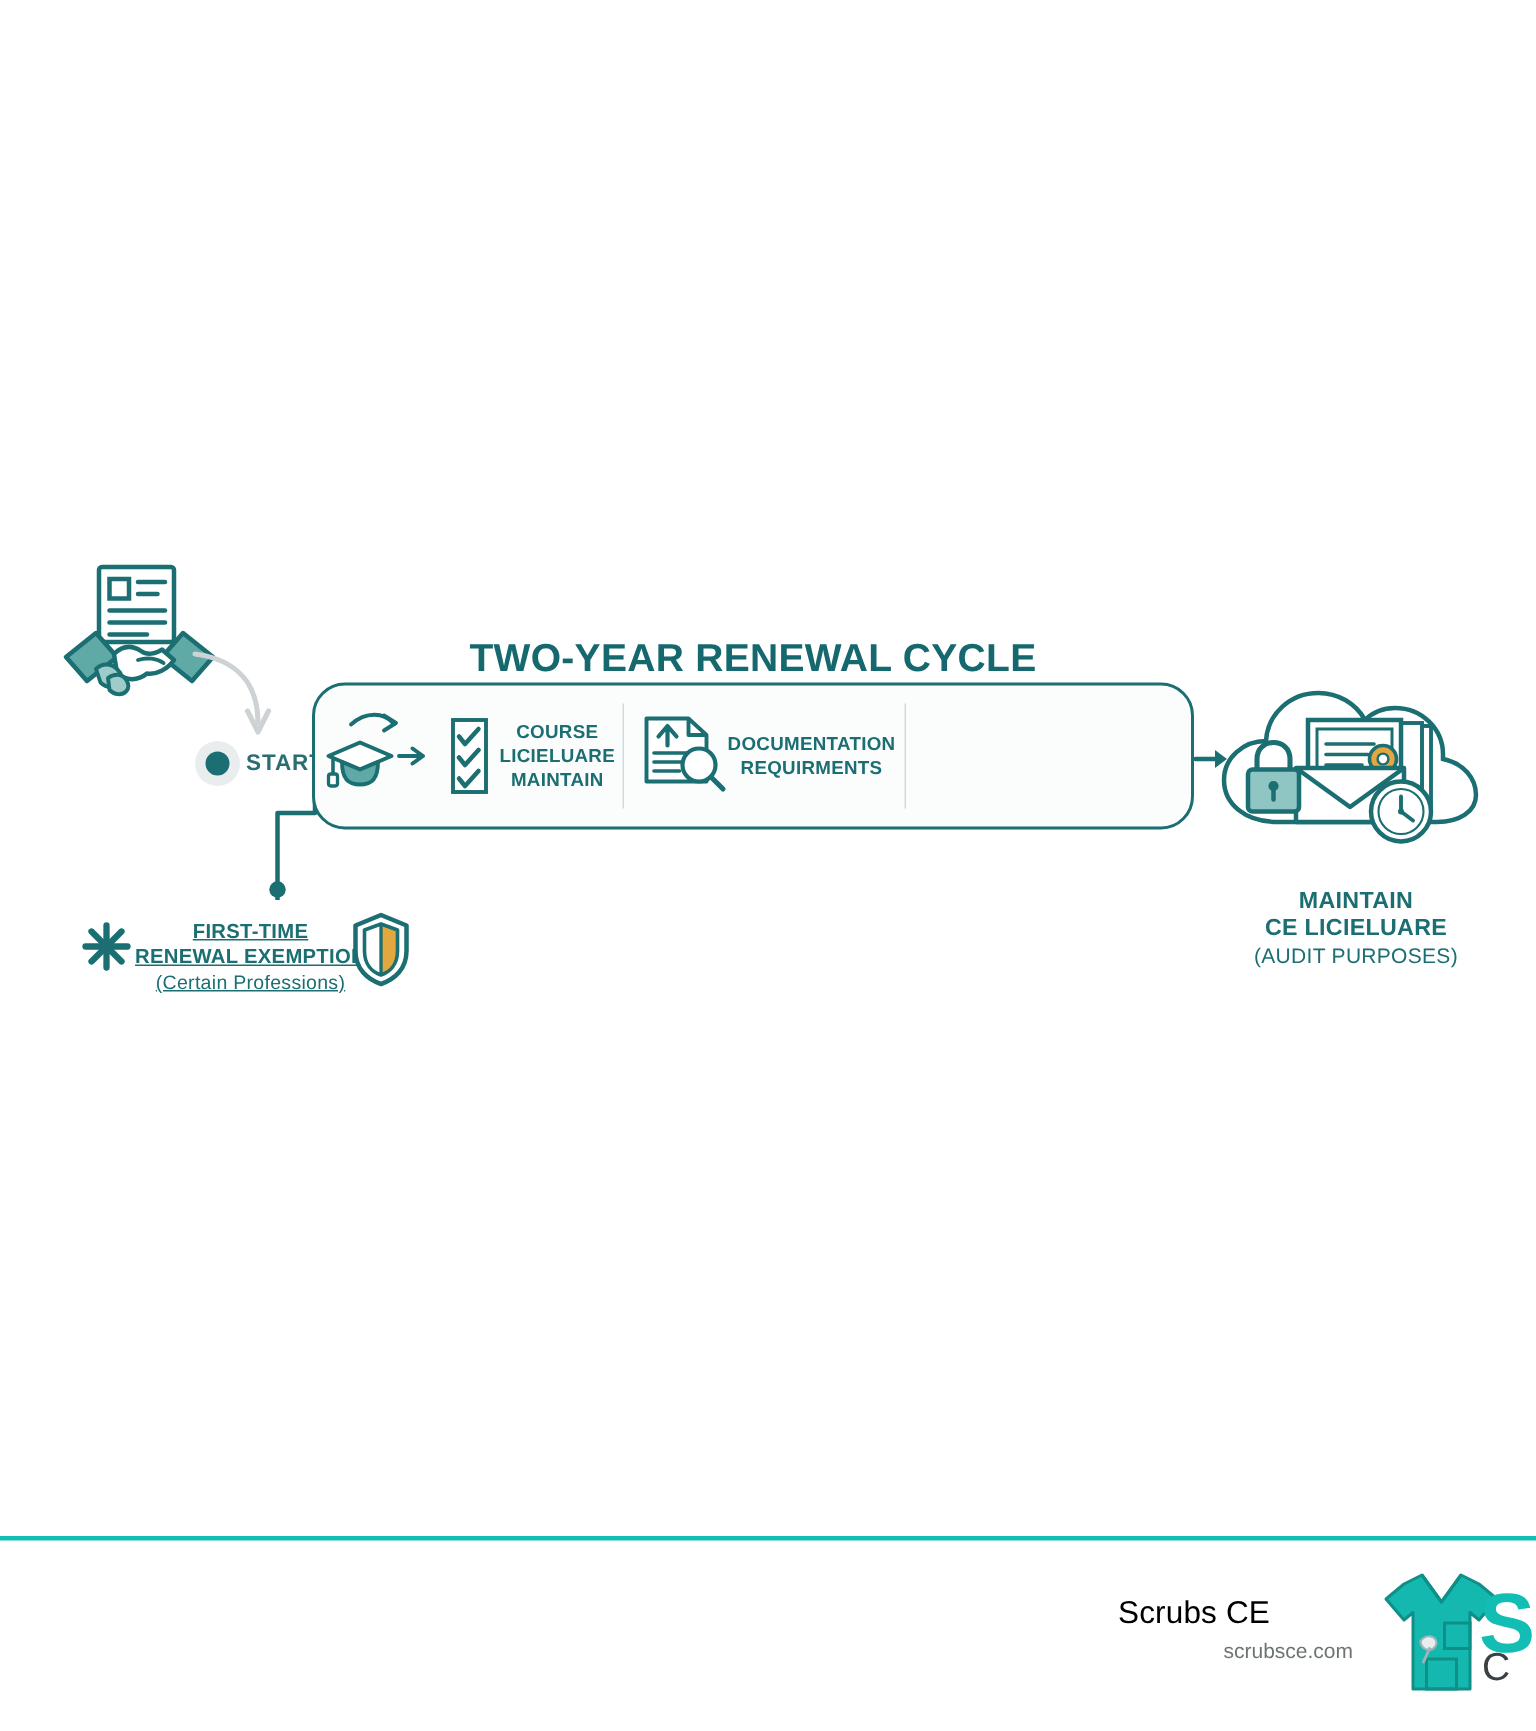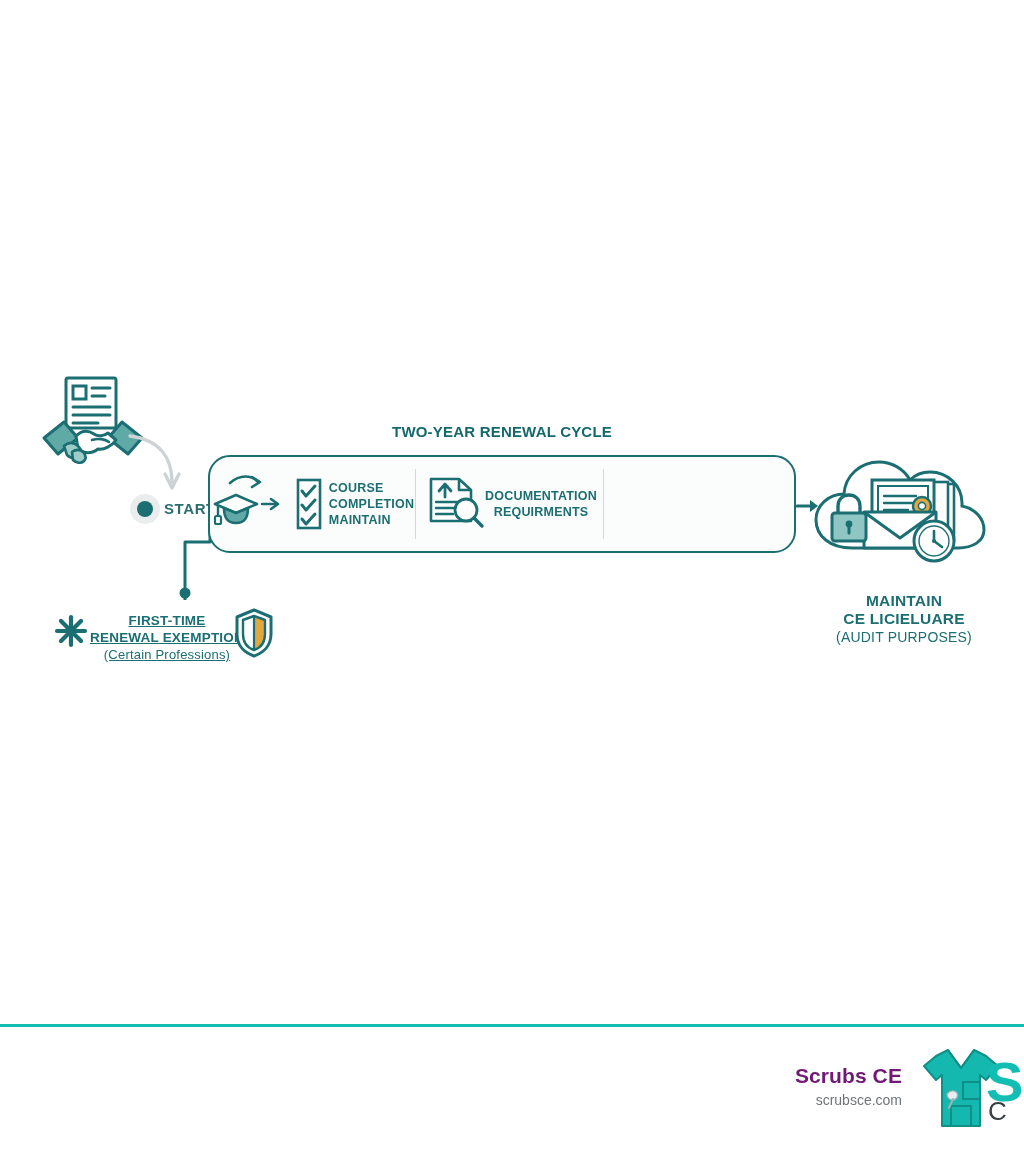--- a/index.html
+++ b/index.html
@@ -41,47 +41,47 @@
     letter-spacing:.2px;
   }
   .lbl-initial{font-size:17px;letter-spacing:.4px;}
   .lbl-maintain{font-size:15.5px;}
   .lbl-maintain .sub{font-weight:400;font-size:14px;}
   .lbl-exempt{font-size:13.5px;line-height:1.25;text-align:center;text-decoration:underline;}
   .lbl-exempt .sub{font-weight:400;font-size:13px;}
 
   
   .cycle-title{
-    font-size:15px;font-weight:700;color:#15686d;letter-spacing:.2px;
+    font-size:26px;font-weight:700;color:#15686d;letter-spacing:.2px;
     text-align:center;width:100%;
   }
 
   
   .cycle-box{
     position:absolute;left:208px;top:455px;width:588px;height:98px;
     border:2.5px solid #1b6e72;border-radius:22px;background:#fbfdfd;
     box-sizing:border-box;display:flex;align-items:stretch;
   }
   .seg{position:relative;display:flex;align-items:center;justify-content:center;box-sizing:border-box;}
   .seg-1{width:206px;}
   .seg-2{width:188px;}
   .seg-3{width:194px;}
   .divider{
     position:absolute;top:12px;bottom:12px;width:1.5px;background:#cfdcdd;
   }
   .seg-text{
     font-size:12.5px;font-weight:700;color:#1b6e72;line-height:1.28;letter-spacing:.2px;
   }
   .seg-text.center{text-align:center;}
-  .seg-text.left{text-align:left;}
+  .seg-text.left{text-align:center;}
   .seg-text.big{font-size:13px;line-height:1.32;}
 
   
   .footer-rule{position:absolute;left:0;top:1024px;width:1024px;height:3px;background:#12bdb4;}
-  .brand-name{font-size:21px;font-weight:700;color:#701a75;text-align:right;letter-spacing:.1px;}
+  .brand-name{font-size:21px;font-weight:400;color:#000000;text-align:center;letter-spacing:.1px;}
   .brand-url{font-size:14px;color:#6e7476;text-align:right;margin-top:4px;}
 
   svg{display:block;overflow:visible;}
 </style>
 </head>
 <body>
 
 <div class="stage">
 
   <div class="abs" style="left:42px;top:376px;">
@@ -138,21 +138,21 @@
         <path d="M59 26 L66 31 L59 36" fill="none" stroke="#1b6e72" stroke-width="2.6" stroke-linecap="round" stroke-linejoin="round"></path>
       </svg>
       <svg width="26" height="52" viewBox="0 0 26 52" style="margin-right:7px;">
         <rect x="2" y="2" width="22" height="48" fill="#ffffff" stroke="#1b6e72" stroke-width="2.6"></rect>
         <path d="M6 13 L10 18 L19 8" fill="none" stroke="#1b6e72" stroke-width="3" stroke-linecap="round" stroke-linejoin="round"></path>
         <path d="M6 27 L10 32 L19 22" fill="none" stroke="#1b6e72" stroke-width="3" stroke-linecap="round" stroke-linejoin="round"></path>
         <path d="M6 41 L10 46 L19 36" fill="none" stroke="#1b6e72" stroke-width="3" stroke-linecap="round" stroke-linejoin="round"></path>
       </svg>
       <div class="seg-text left">
         <div>COURSE</div>
-        <div>COMPLETION</div>
+        <div>LICIELUARE</div>
         <div>MAINTAIN</div>
       </div>
       <span class="divider" style="right:0;"></span>
     </div>
 
     <div class="seg seg-2" style="">
       <svg width="62" height="52" viewBox="0 0 62 52" style="margin-bottom:2px;">
         <path d="M8 2 H36 L48 13 V44 H8 Z" fill="#ffffff" stroke="#1b6e72" stroke-width="2.6" stroke-linejoin="round"></path>
         <path d="M36 2 V13 H48" fill="none" stroke="#1b6e72" stroke-width="2.6" stroke-linejoin="round"></path>
         <path d="M22 20 L22 8 M16 14 L22 7 L28 14" fill="none" stroke="#1b6e72" stroke-width="2.8" stroke-linecap="round" stroke-linejoin="round"></path>

